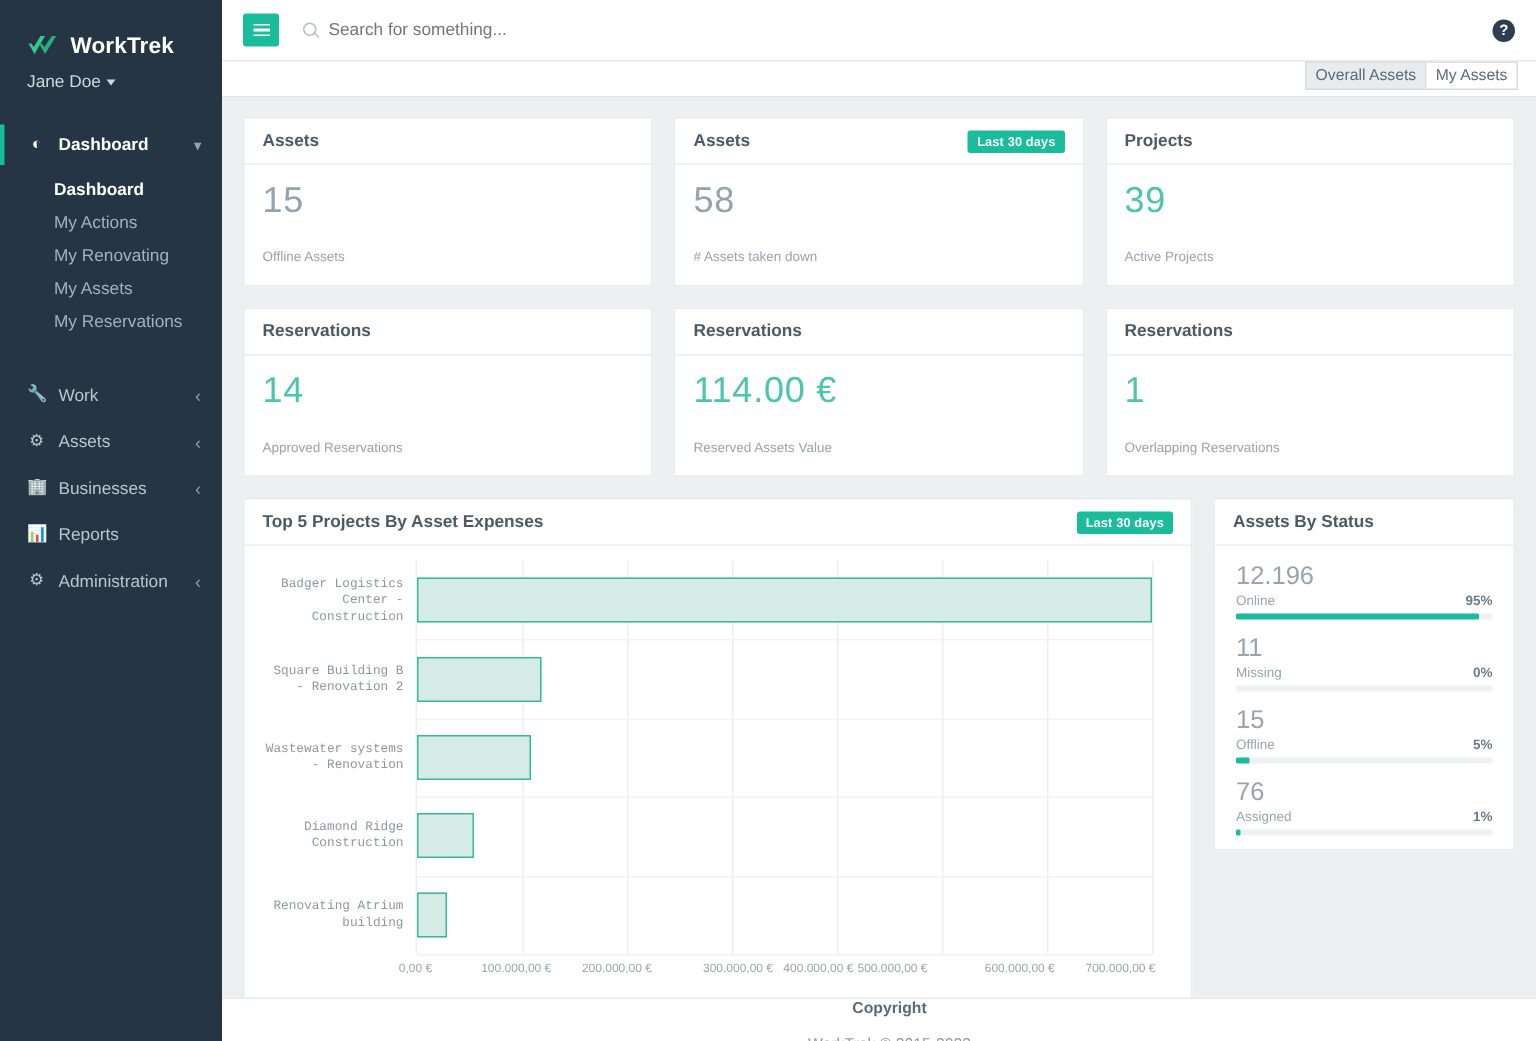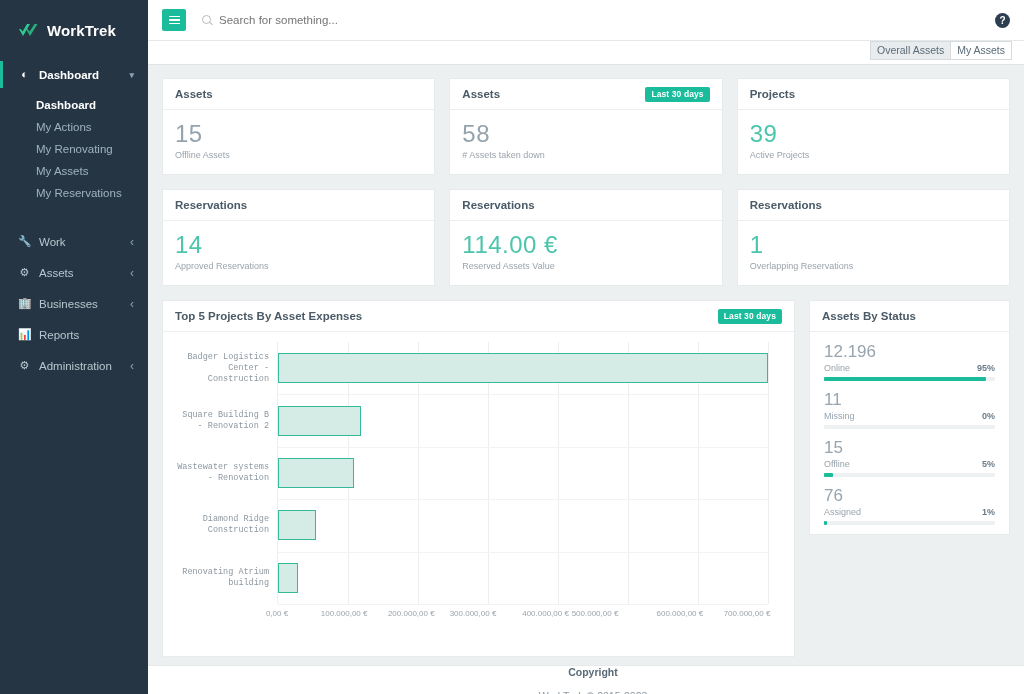--- a/index.html
+++ b/index.html
@@ -107,21 +107,21 @@
     padding: 0 12px; border-bottom: 1px solid #eceeef;
   }
   .card-title { font-size: 11.5px; color: #4a5a66; font-weight: bold; }
   .badge {
     background: #1abc9c; color: #fff; font-size: 8.5px; font-weight: bold;
     padding: 2.5px 6px; border-radius: 2px; letter-spacing: .1px;
   }
   .card-body { padding: 11px 12px 14px 12px; }
   .stat-num { font-size: 24px; color: #95a3ad; font-weight: 300; line-height: 26px; letter-spacing: .5px; }
   .stat-num.teal { color: #4cc5ac; }
-  .stat-label { font-size: 9px; color: #9aa4ac; margin-top: 3px; }
+  .stat-label { font-size: 9px; color: #9aa4ac; margin-top: 19px; }
 
   
   .lower { display: flex; gap: 14px; }
   .chart-card { background: #fff; border: 1px solid #e8ebec; width: 633px; flex: 0 0 633px; height: 357px; }
   .chart-area { padding: 10px 26px 6px 10px; height: 325px; position: relative; }
   .plot { display: flex; height: 262px; }
   .ylabels { width: 104px; flex: 0 0 104px; display: flex; flex-direction: column; font-family: Liberation Mono, monospace; }
   .ylab {
     flex: 1; display: flex; align-items: center; justify-content: flex-end;
     font-size: 8.5px; color: #8d98a1; text-align: right; line-height: 11px; padding-right: 8px;
@@ -168,20 +168,24 @@
     <div class="brand">
       <span class="brand-mark">
         <svg width="22" height="16" viewBox="0 0 22 16">
           <path d="M1 6 L5 13 L12 1 L9 1 L4.6 8.4 L2.8 6 Z" fill="#2ecc8f"></path>
           <path d="M8 6 L12 13 L19.5 1 L16.5 1 L11.6 8.4 L9.8 6 Z" fill="#27ae7a"></path>
         </svg>
       </span>
       <span class="brand-text">WorkTrek</span>
     </div>
 
+    <div class="user">
+      <span>Jane Doe</span>
+      <span class="caret-d"></span>
+    </div>
 
     <div class="nav">
       <div class="nav-section">
         <div class="nav-row active">
           <span class="nav-icon">◐</span>
           <span class="nav-label">Dashboard</span>
           <span class="chev chev-down"></span>
         </div>
         <div class="subnav">
           <div class="subnav-item current">Dashboard</div>
@@ -351,21 +355,21 @@
                   <div class="bandrow" style="top: 80%; height: 20%;">
                     <div class="bar" title="Renovating Atrium building: 29000" style="width: 4.14286%; background: rgb(212, 236, 229); border-color: rgb(53, 185, 153);"></div>
                   </div>
                   <div class="hline" style="top: 100%;"></div>
                 </div>
             </div>
             <div class="xaxis" id="xaxis">
                 <span class="xtick" style="left: 0px;">0,00 €</span>
                 <span class="xtick" style="left: 67.1429px;">100.000,00 €</span>
                 <span class="xtick" style="left: 134.286px;">200.000,00 €</span>
-                <span class="xtick" style="left: 196px;">300.000,00 €</span>
+                <span class="xtick" style="left: 215px;">300.000,00 €</span>
                 <span class="xtick" style="left: 268.571px;">400.000,00 €</span>
                 <span class="xtick" style="left: 318px;">500.000,00 €</span>
                 <span class="xtick" style="left: 402.857px;">600.000,00 €</span>
                 <span class="xtick" style="left: 470px;">700.000,00 €</span>
               </div>
           </div>
         </div>
 
         <div class="status-card">
           <div class="card-head">

